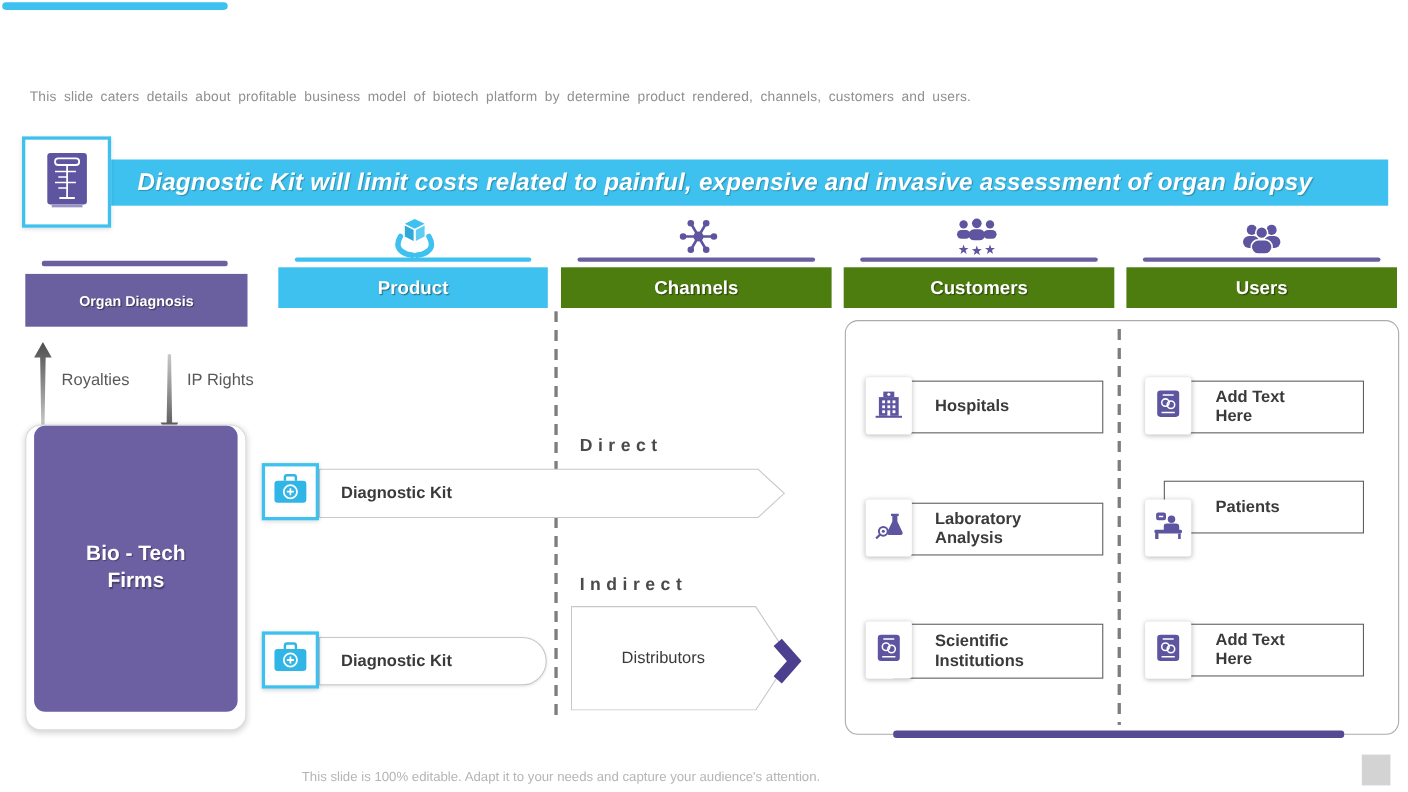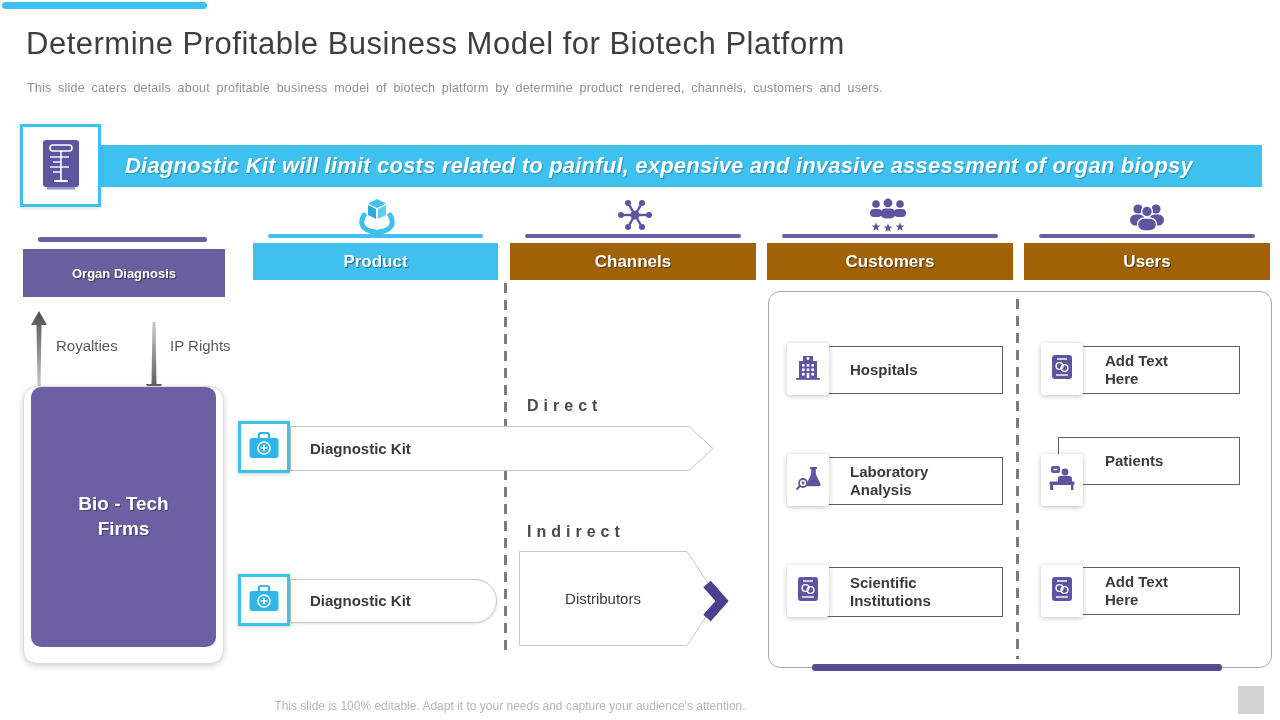--- a/index.html
+++ b/index.html
@@ -19,21 +19,21 @@
                      box-shadow:0 1px 4px rgba(0,0,0,.15); z-index:2; }
   .banner-bar { left:101px; top:145px; width:1161px; height:42px; background:#3ec1ee;
                 display:flex; align-items:center; }
   .banner-text { padding-left:24px; color:#fff; font-size:22px; font-weight:bold; font-style:italic;
                  text-shadow:1px 1px 1px rgba(0,0,0,.25); letter-spacing:.2px; }
 
   
   .hdr { height:37px; top:243px; display:flex; align-items:center; justify-content:center;
          color:#fff; font-weight:bold; font-size:17px; text-shadow:1px 1px 1px rgba(0,0,0,.45); }
   .hdr.cyan { background:#3ec1ee; }
-  .hdr.purple { background:#a16207; }
+  .hdr.purple { background:#4d7c0f; }
   .hdr-line { height:4px; top:234px; border-radius:2px; }
   .hdr-line.cyan { background:#3ec1ee; }
   .hdr-line.purple { background:#6a5f9f; }
 
   .organ-hdr { left:23px; top:249px; width:202px; height:48px; background:#6a5f9f;
                display:flex; align-items:center; justify-content:center; color:#fff;
                font-weight:bold; font-size:13px; text-shadow:1px 1px 1px rgba(0,0,0,.45); }
 
   
   .flow-label { font-size:15px; color:#595959; }
@@ -77,21 +77,20 @@
 
   .footer-note { left:0; top:699px; width:1020px; text-align:center; font-size:12px; color:#b5b5b5; }
   .scroll-thumb { left:1238px; top:686px; width:26px; height:28px; background:#d3d3d3; }
 </style>
 </head>
 <body>
 
 <div class="page">
 
   <div class="abs accent-bar"></div>
-  <div class="abs page-title">Determine Profitable Business Model for Biotech Platform</div>
   <div class="abs page-subtitle">This slide caters details about profitable business model of biotech platform by determine product rendered, channels, customers and users.</div>
 
   <div class="abs banner-icon-box">
     <span>
       <svg width="44" height="58" viewBox="0 0 44 58">
         <rect x="4" y="5" width="36" height="47" rx="3" fill="#5d55a0"></rect>
         <rect x="8" y="52" width="28" height="2.5" fill="#9a94c4"></rect>
         <path d="M14,10 q-3,0 -3,3 q0,3 3,3 h16 q3,0 3,-3 q0,-3 -3,-3 z" fill="none" stroke="#fff" stroke-width="1.6"></path>
         <line x1="22" y1="16" x2="22" y2="46" stroke="#fff" stroke-width="1.6"></line>
         <line x1="11" y1="22" x2="22" y2="22" stroke="#fff" stroke-width="1.4"></line>

